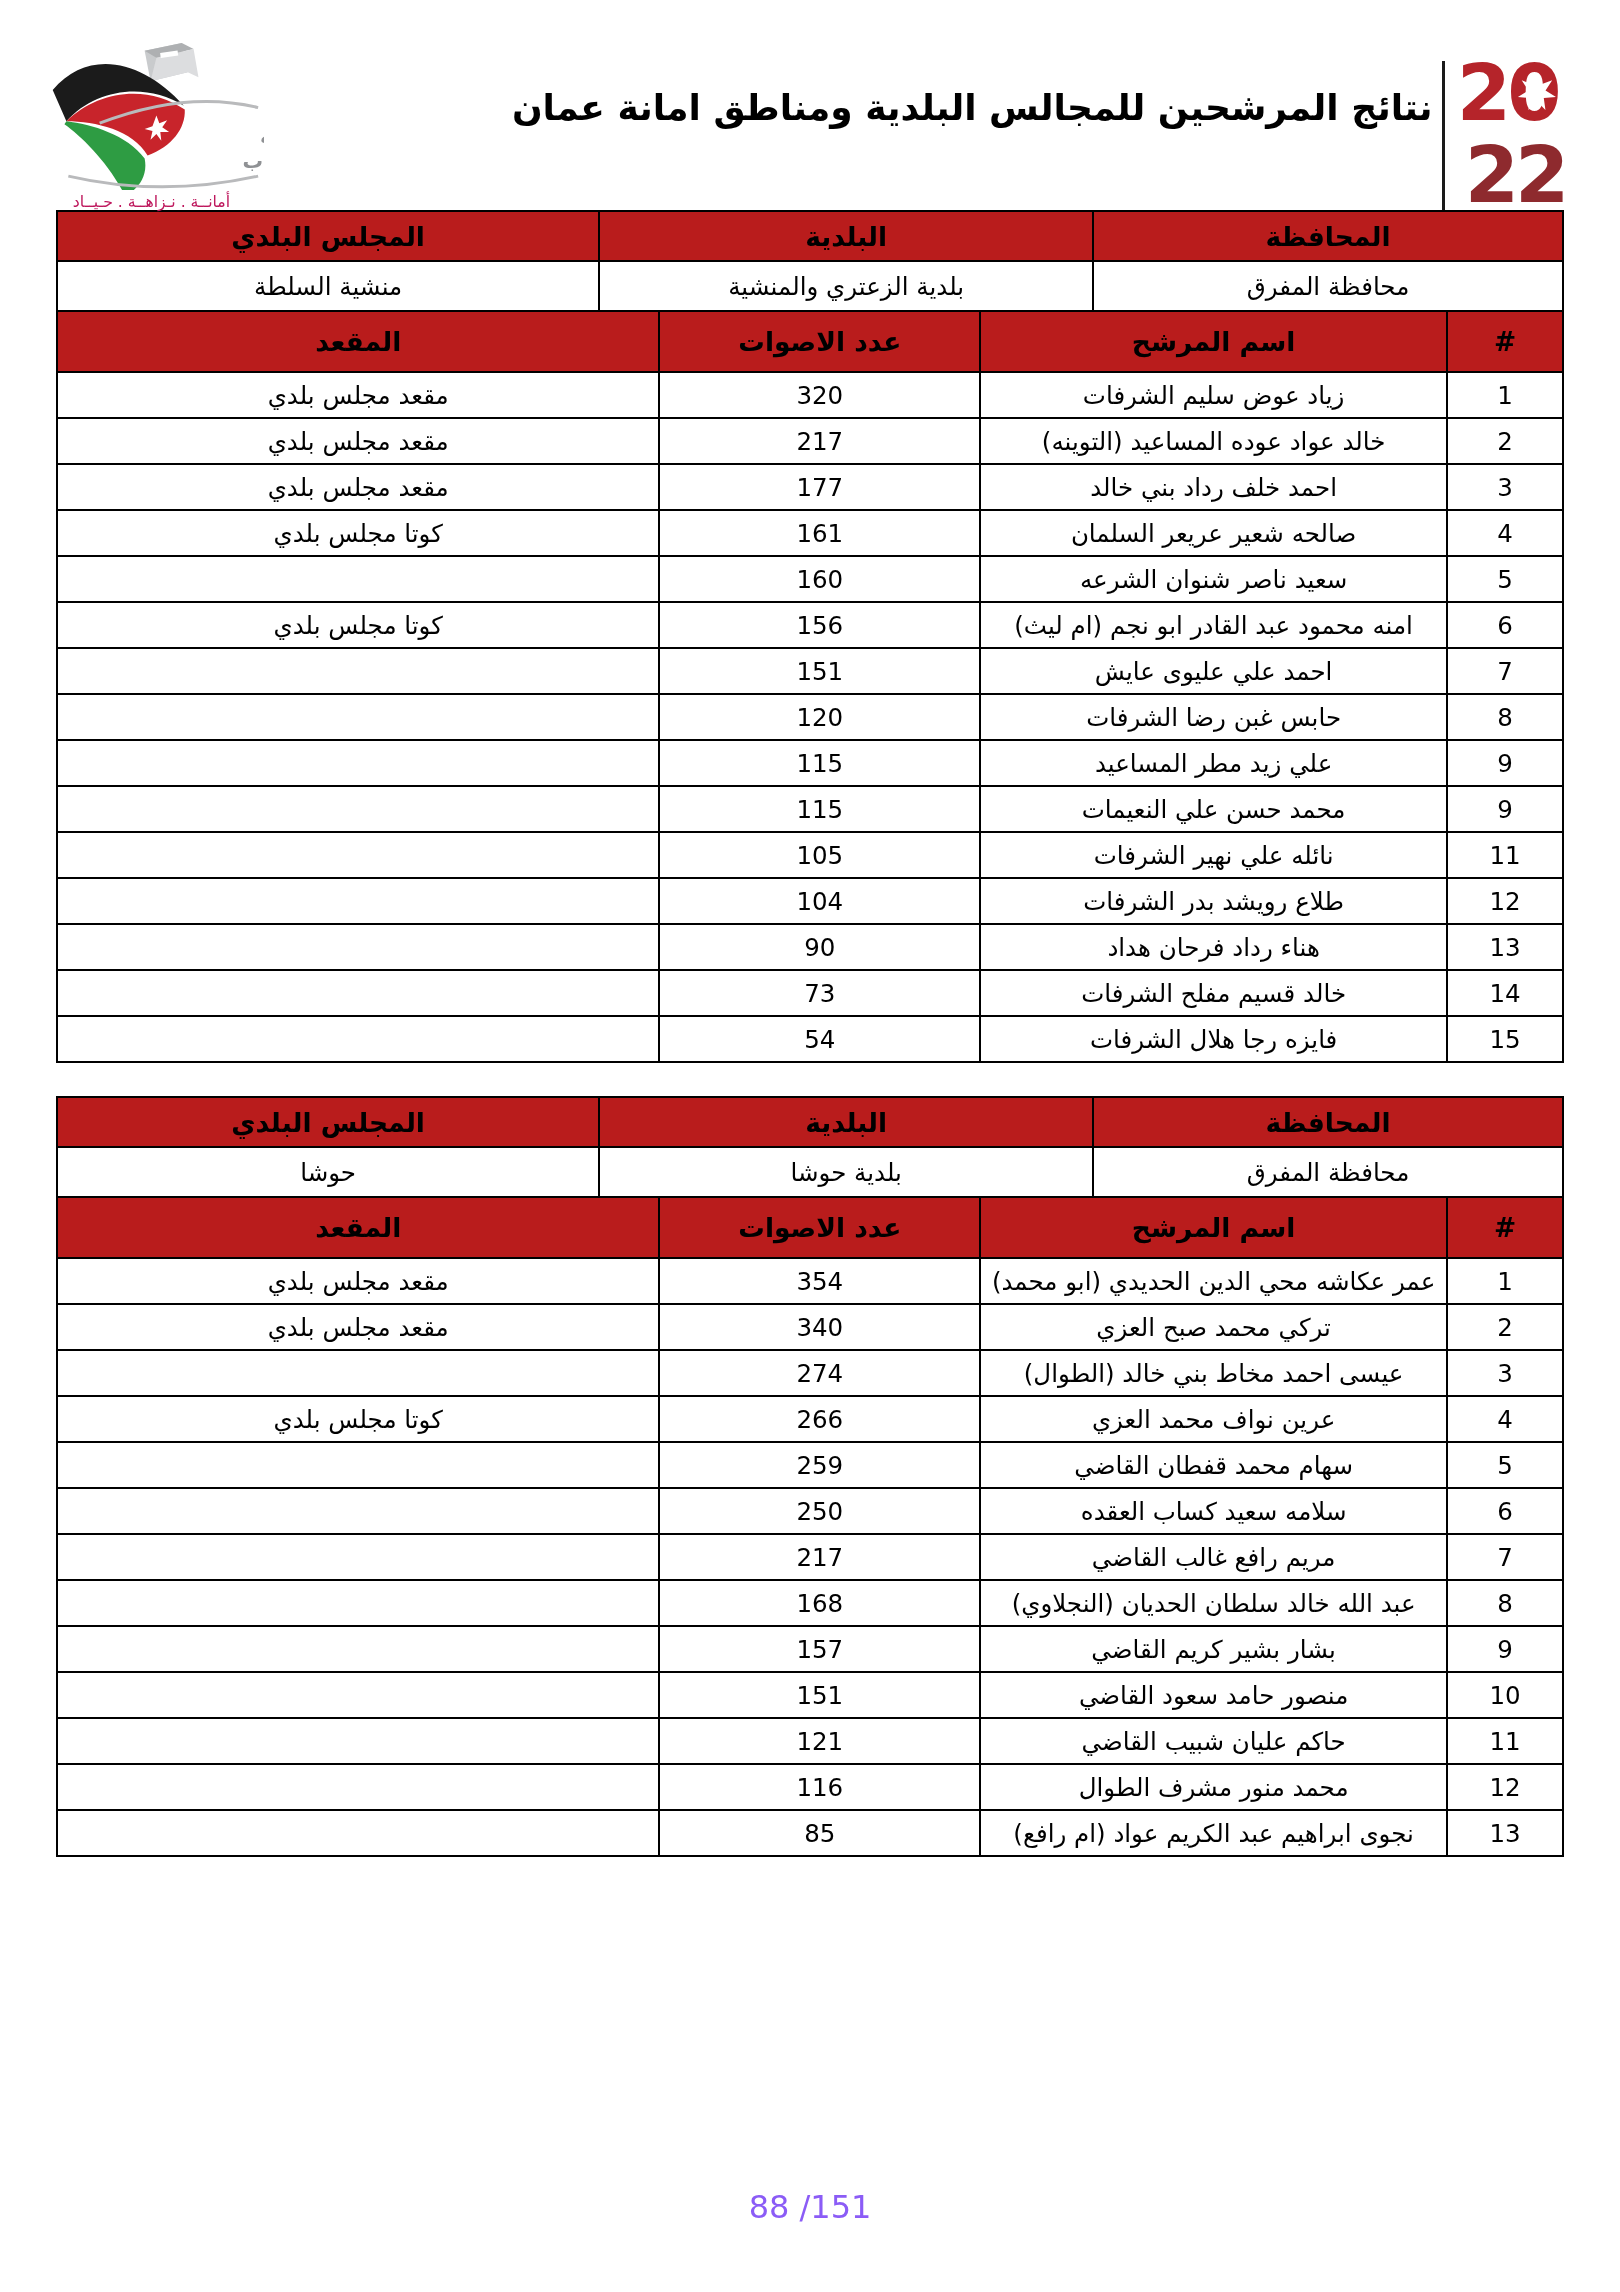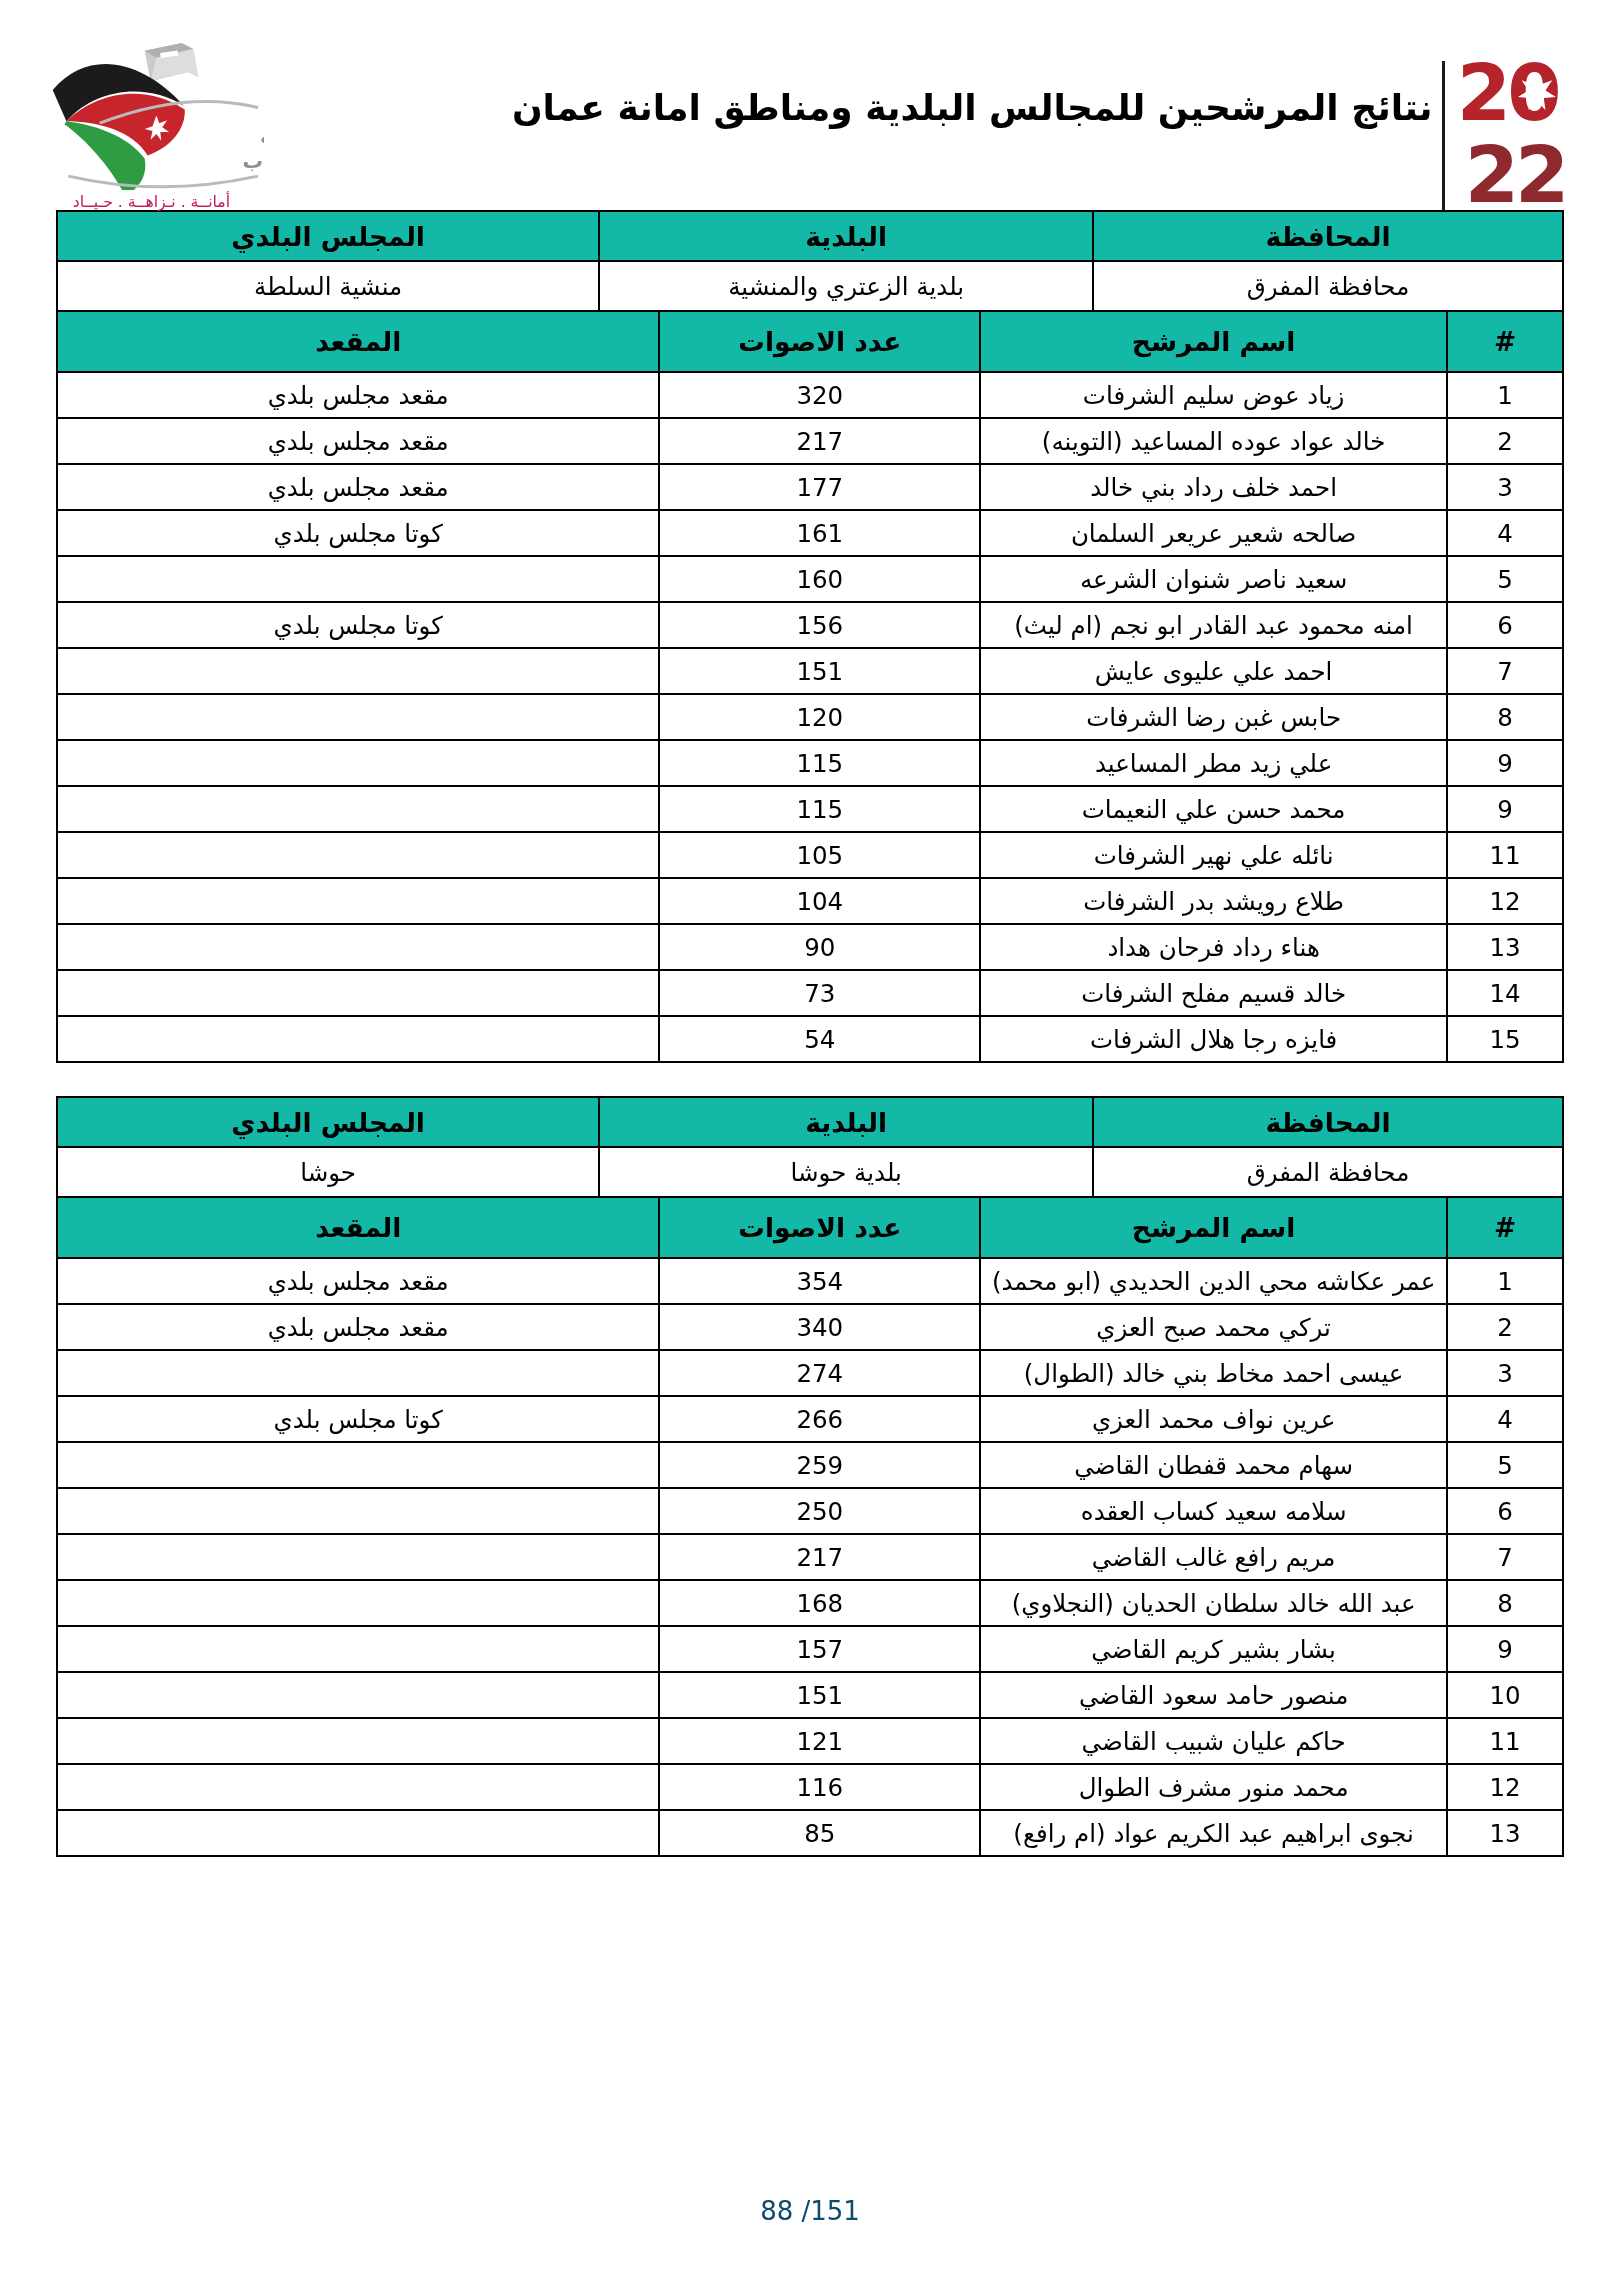--- a/index.html
+++ b/index.html
@@ -54,21 +54,21 @@
   table { width:100%; border-collapse:collapse; table-layout:fixed; direction:rtl; }
   th, td {
     border:2.9px solid #000;
     text-align:center;
     vertical-align:middle;
     overflow:hidden;
     white-space:nowrap;
     padding:0 5.9px;
     box-sizing:border-box;
   }
-  th { background:#14b8a6; font-weight:bold; font-size:26.5px; }
+  th { background:#b91c1c; font-weight:bold; font-size:26.5px; }
   td { background:#ffffff; font-size:24.5px; }
 
   .info-table th { height:50px; }
   .info-table td { height:49px; }
   
   .info-table tr:last-child th, .info-table tr:last-child td { border-bottom-width:0;margin-left:8px; }
 
   .res-table thead th { height:61px; }
   .res-table tbody td { height:46px; }
 
@@ -77,21 +77,21 @@
   col.c-council { width:36%; }
 
   col.c-num   { width:7.7%; }
   col.c-name  { width:31%; }
   col.c-votes { width:21.3%; }
   col.c-seat  { width:40%; }
 
   
   .page-footer {
     position:absolute; left:0; right:0; bottom:67px;
-    text-align:center; font-size:26px; color:#0c4a6e;
+    text-align:center; font-size:32px; color:#8b5cf6;
   }
 </style>
 </head>
 <body>
 
 <div class="page">
 
   <div class="hdr">
 
     <div class="iec-logo">

